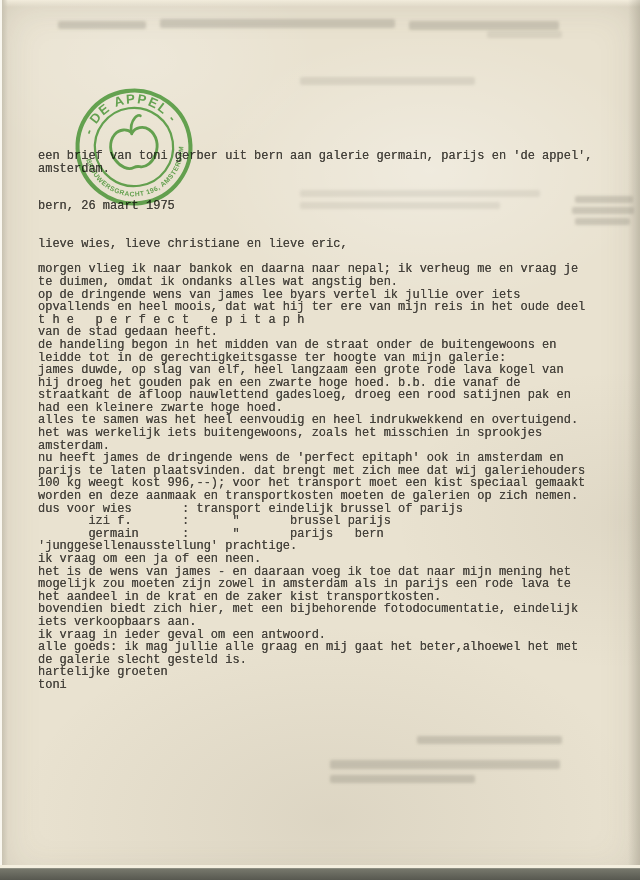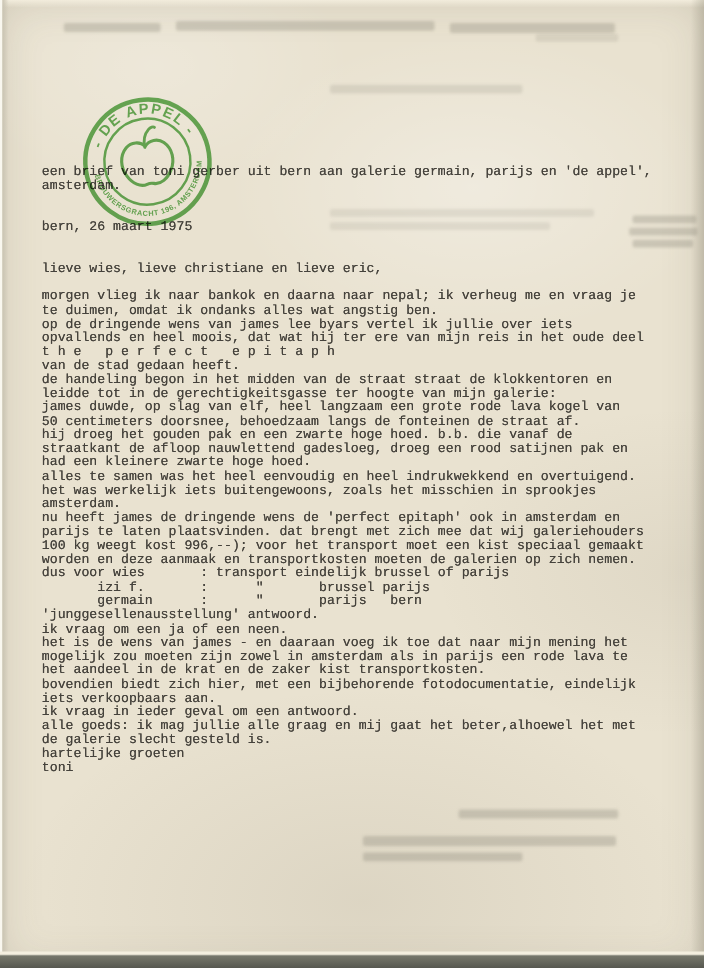--- a/index.html
+++ b/index.html
@@ -70,38 +70,37 @@
       <div class="line"></div>
       <div class="line"></div>
       <div class="line">lieve wies, lieve christiane en lieve eric,</div>
       <div class="line"></div>
       <div class="line">morgen vlieg ik naar bankok en daarna naar nepal; ik verheug me en vraag je</div>
       <div class="line">te duimen, omdat ik ondanks alles wat angstig ben.</div>
       <div class="line">op de dringende wens van james lee byars vertel ik jullie over iets</div>
       <div class="line">opvallends en heel moois, dat wat hij ter ere van mijn reis in het oude deel</div>
       <div class="line">t h e   p e r f e c t   e p i t a p h</div>
       <div class="line">van de stad gedaan heeft.</div>
-      <div class="line">de handeling begon in het midden van de straat straat de klokkentoren en</div>
+      <div class="line">de handeling begon in het midden van de straat onder de buitengewoons en</div>
       <div class="line">leidde tot in de gerechtigkeitsgasse ter hoogte van mijn galerie:</div>
       <div class="line">james duwde, op slag van elf, heel langzaam een grote rode lava kogel van</div>
-      <div class="line">50 centimeters doorsnee, behoedzaam langs de fonteinen de straat af.</div>
       <div class="line">hij droeg het gouden pak en een zwarte hoge hoed. b.b. die vanaf de</div>
       <div class="line">straatkant de afloop nauwlettend gadesloeg, droeg een rood satijnen pak en</div>
       <div class="line">had een kleinere zwarte hoge hoed.</div>
       <div class="line">alles te samen was het heel eenvoudig en heel indrukwekkend en overtuigend.</div>
       <div class="line">het was werkelijk iets buitengewoons, zoals het misschien in sprookjes</div>
       <div class="line">amsterdam.</div>
       <div class="line">nu heeft james de dringende wens de 'perfect epitaph' ook in amsterdam en</div>
       <div class="line">parijs te laten plaatsvinden. dat brengt met zich mee dat wij galeriehouders</div>
       <div class="line">100 kg weegt kost 996,--); voor het transport moet een kist speciaal gemaakt</div>
       <div class="line">worden en deze aanmaak en transportkosten moeten de galerien op zich nemen.</div>
       <div class="line">dus voor wies       : transport eindelijk brussel of parijs</div>
       <div class="line">       izi f.       :      "       brussel parijs</div>
       <div class="line">       germain      :      "       parijs   bern</div>
-      <div class="line">'junggesellenausstellung' antwoord.</div>
+      <div class="line">'junggesellenausstellung' prachtige.</div>
       <div class="line">ik vraag om een ja of een neen.</div>
       <div class="line">het is de wens van james - en daaraan voeg ik toe dat naar mijn mening het</div>
       <div class="line">mogelijk zou moeten zijn zowel in amsterdam als in parijs een rode lava te</div>
       <div class="line">het aandeel in de krat en de zaker kist transportkosten.</div>
       <div class="line">bovendien biedt zich hier, met een bijbehorende fotodocumentatie, eindelijk</div>
       <div class="line">iets verkoopbaars aan.</div>
       <div class="line">ik vraag in ieder geval om een antwoord.</div>
       <div class="line">alle goeds: ik mag jullie alle graag en mij gaat het beter,alhoewel het met</div>
       <div class="line">de galerie slecht gesteld is.</div>
       <div class="line">hartelijke groeten</div>

